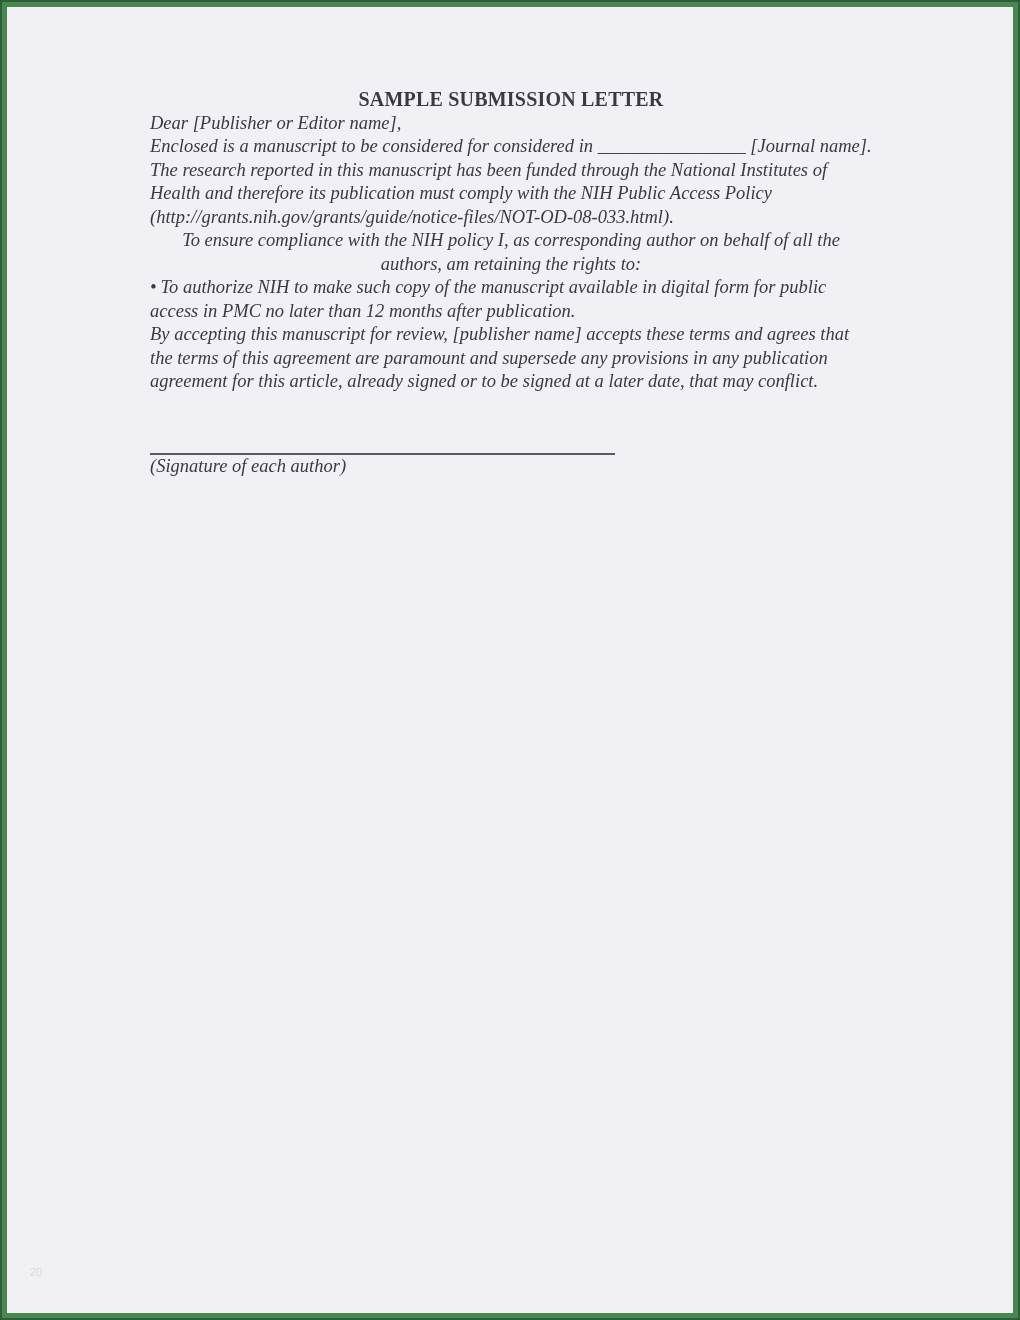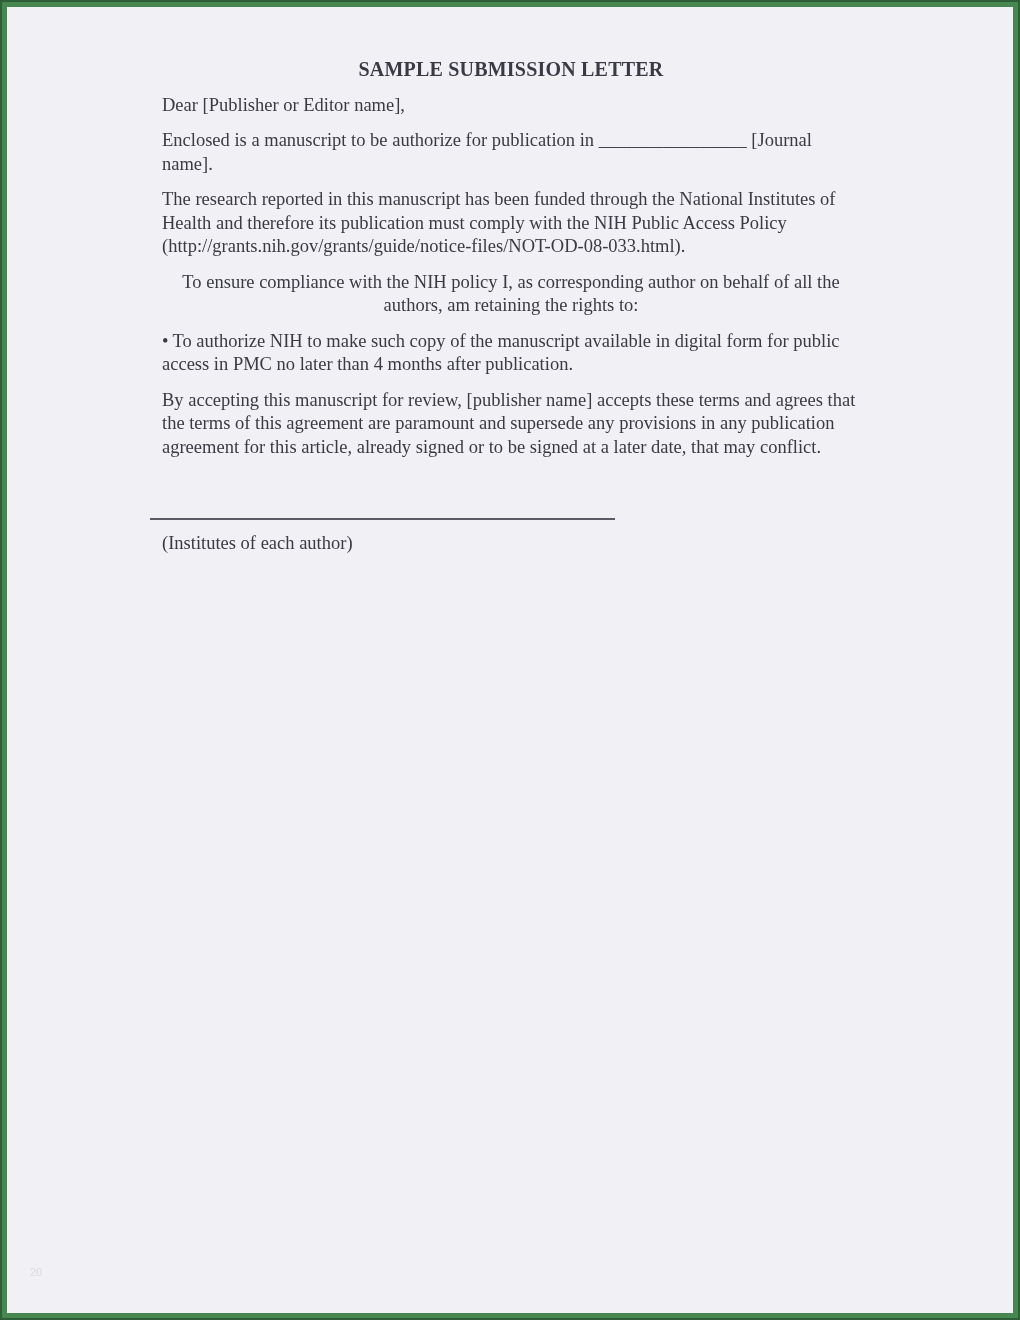--- a/index.html
+++ b/index.html
@@ -32,28 +32,28 @@
   .content {
     position: absolute;
     left: 150px;
     top: 0;
     width: 722px;
     font-size: 18.5px;
     line-height: 23.5px;
     z-index: 2;
   }
   .letter-title {
-    margin: 58px 0 0 0;
+    margin: 88px 0 0 0;
     text-align: center;
     font-size: 20px;
     line-height: 23.5px;
     font-weight: bold;
     letter-spacing: 0.2px;
   }
-  .content p { margin: 12px; }
+  .content p { margin: 0; font-style: italic; }
   .salutation        { margin-top: 50px; }
   .para-enclosed     { margin-top: 22.5px; }
   .para-research     { margin-top: 22px; }
   .para-compliance   { margin-top: 22px; text-align: center; }
   .bullet-1          { margin-top: 21px; }
   .bullet-2          { margin-top: 21.5px; }
   .para-acceptance   { margin-top: 22px; }
   .bullet-char { padding-right: 4px; }
   .sig-line {
     margin-top: 59px;
@@ -77,30 +77,30 @@
 <body>
 
 <div class="frame"></div>
 
 <div class="content">
 
   <h1 class="letter-title">SAMPLE SUBMISSION LETTER</h1>
 
   <p class="salutation">Dear [Publisher or Editor name],</p>
 
-  <p class="para-enclosed">Enclosed is a manuscript to be authorize for publication in ________________ [Journal name].</p>
+  <p class="para-enclosed">Enclosed is a manuscript to be considered for considered in ________________ [Journal name].</p>
 
   <p class="para-research">The research reported in this manuscript has been funded through the National Institutes of Health and therefore its publication must comply with the NIH Public Access Policy (http://grants.nih.gov/grants/guide/notice-files/NOT-OD-08-033.html).</p>
 
   <p class="para-compliance">To ensure compliance with the NIH policy I, as corresponding author on behalf of all the authors, am retaining the rights to:</p>
 
 
-  <p class="bullet-2"><span class="bullet-char">•</span><span>To authorize NIH to make such copy of the manuscript available in digital form for public access in PMC no later than 4 months after publication.</span></p>
+  <p class="bullet-2"><span class="bullet-char">•</span><span>To authorize NIH to make such copy of the manuscript available in digital form for public access in PMC no later than 12 months after publication.</span></p>
 
   <p class="para-acceptance">By accepting this manuscript for review, [publisher name] accepts these terms and agrees that the terms of this agreement are paramount and supersede any provisions in any publication agreement for this article, already signed or to be signed at a later date, that may conflict.</p>
 
   <div class="sig-line"></div>
 
-  <p class="sig-caption">(Institutes of each author)</p>
+  <p class="sig-caption">(Signature of each author)</p>
 
 </div>
 
 <div class="watermark">20</div>
 
 </body></html>

